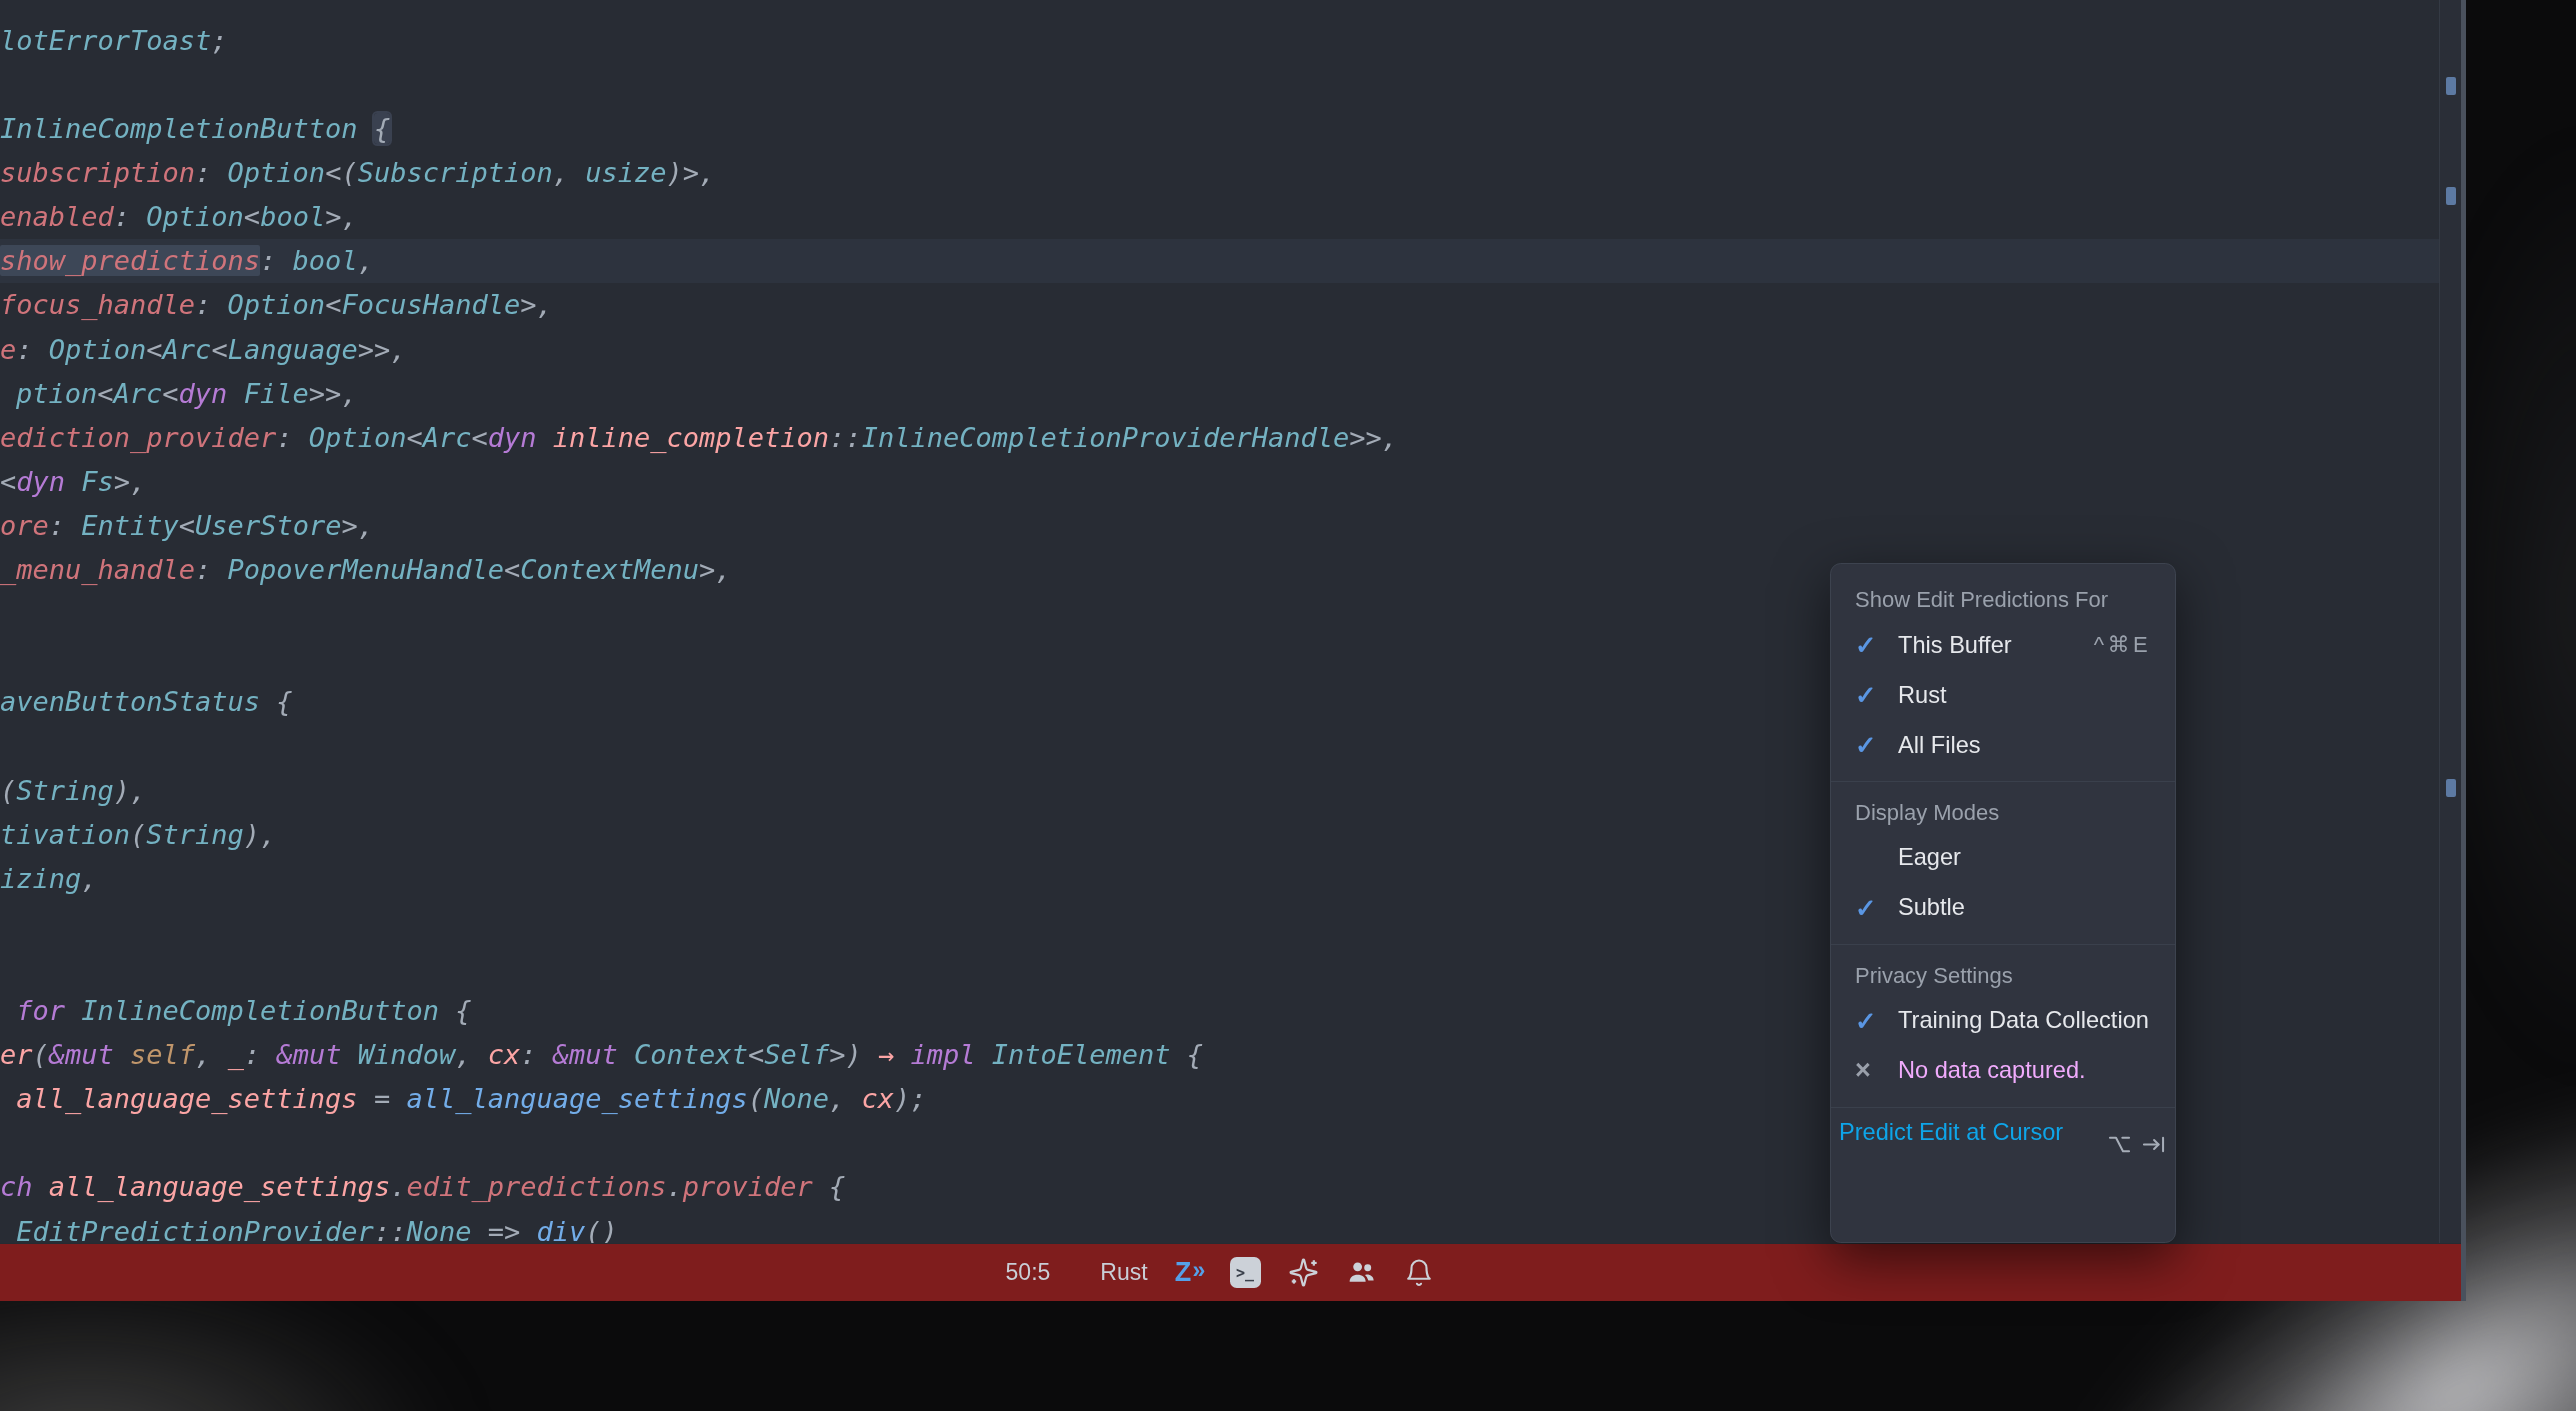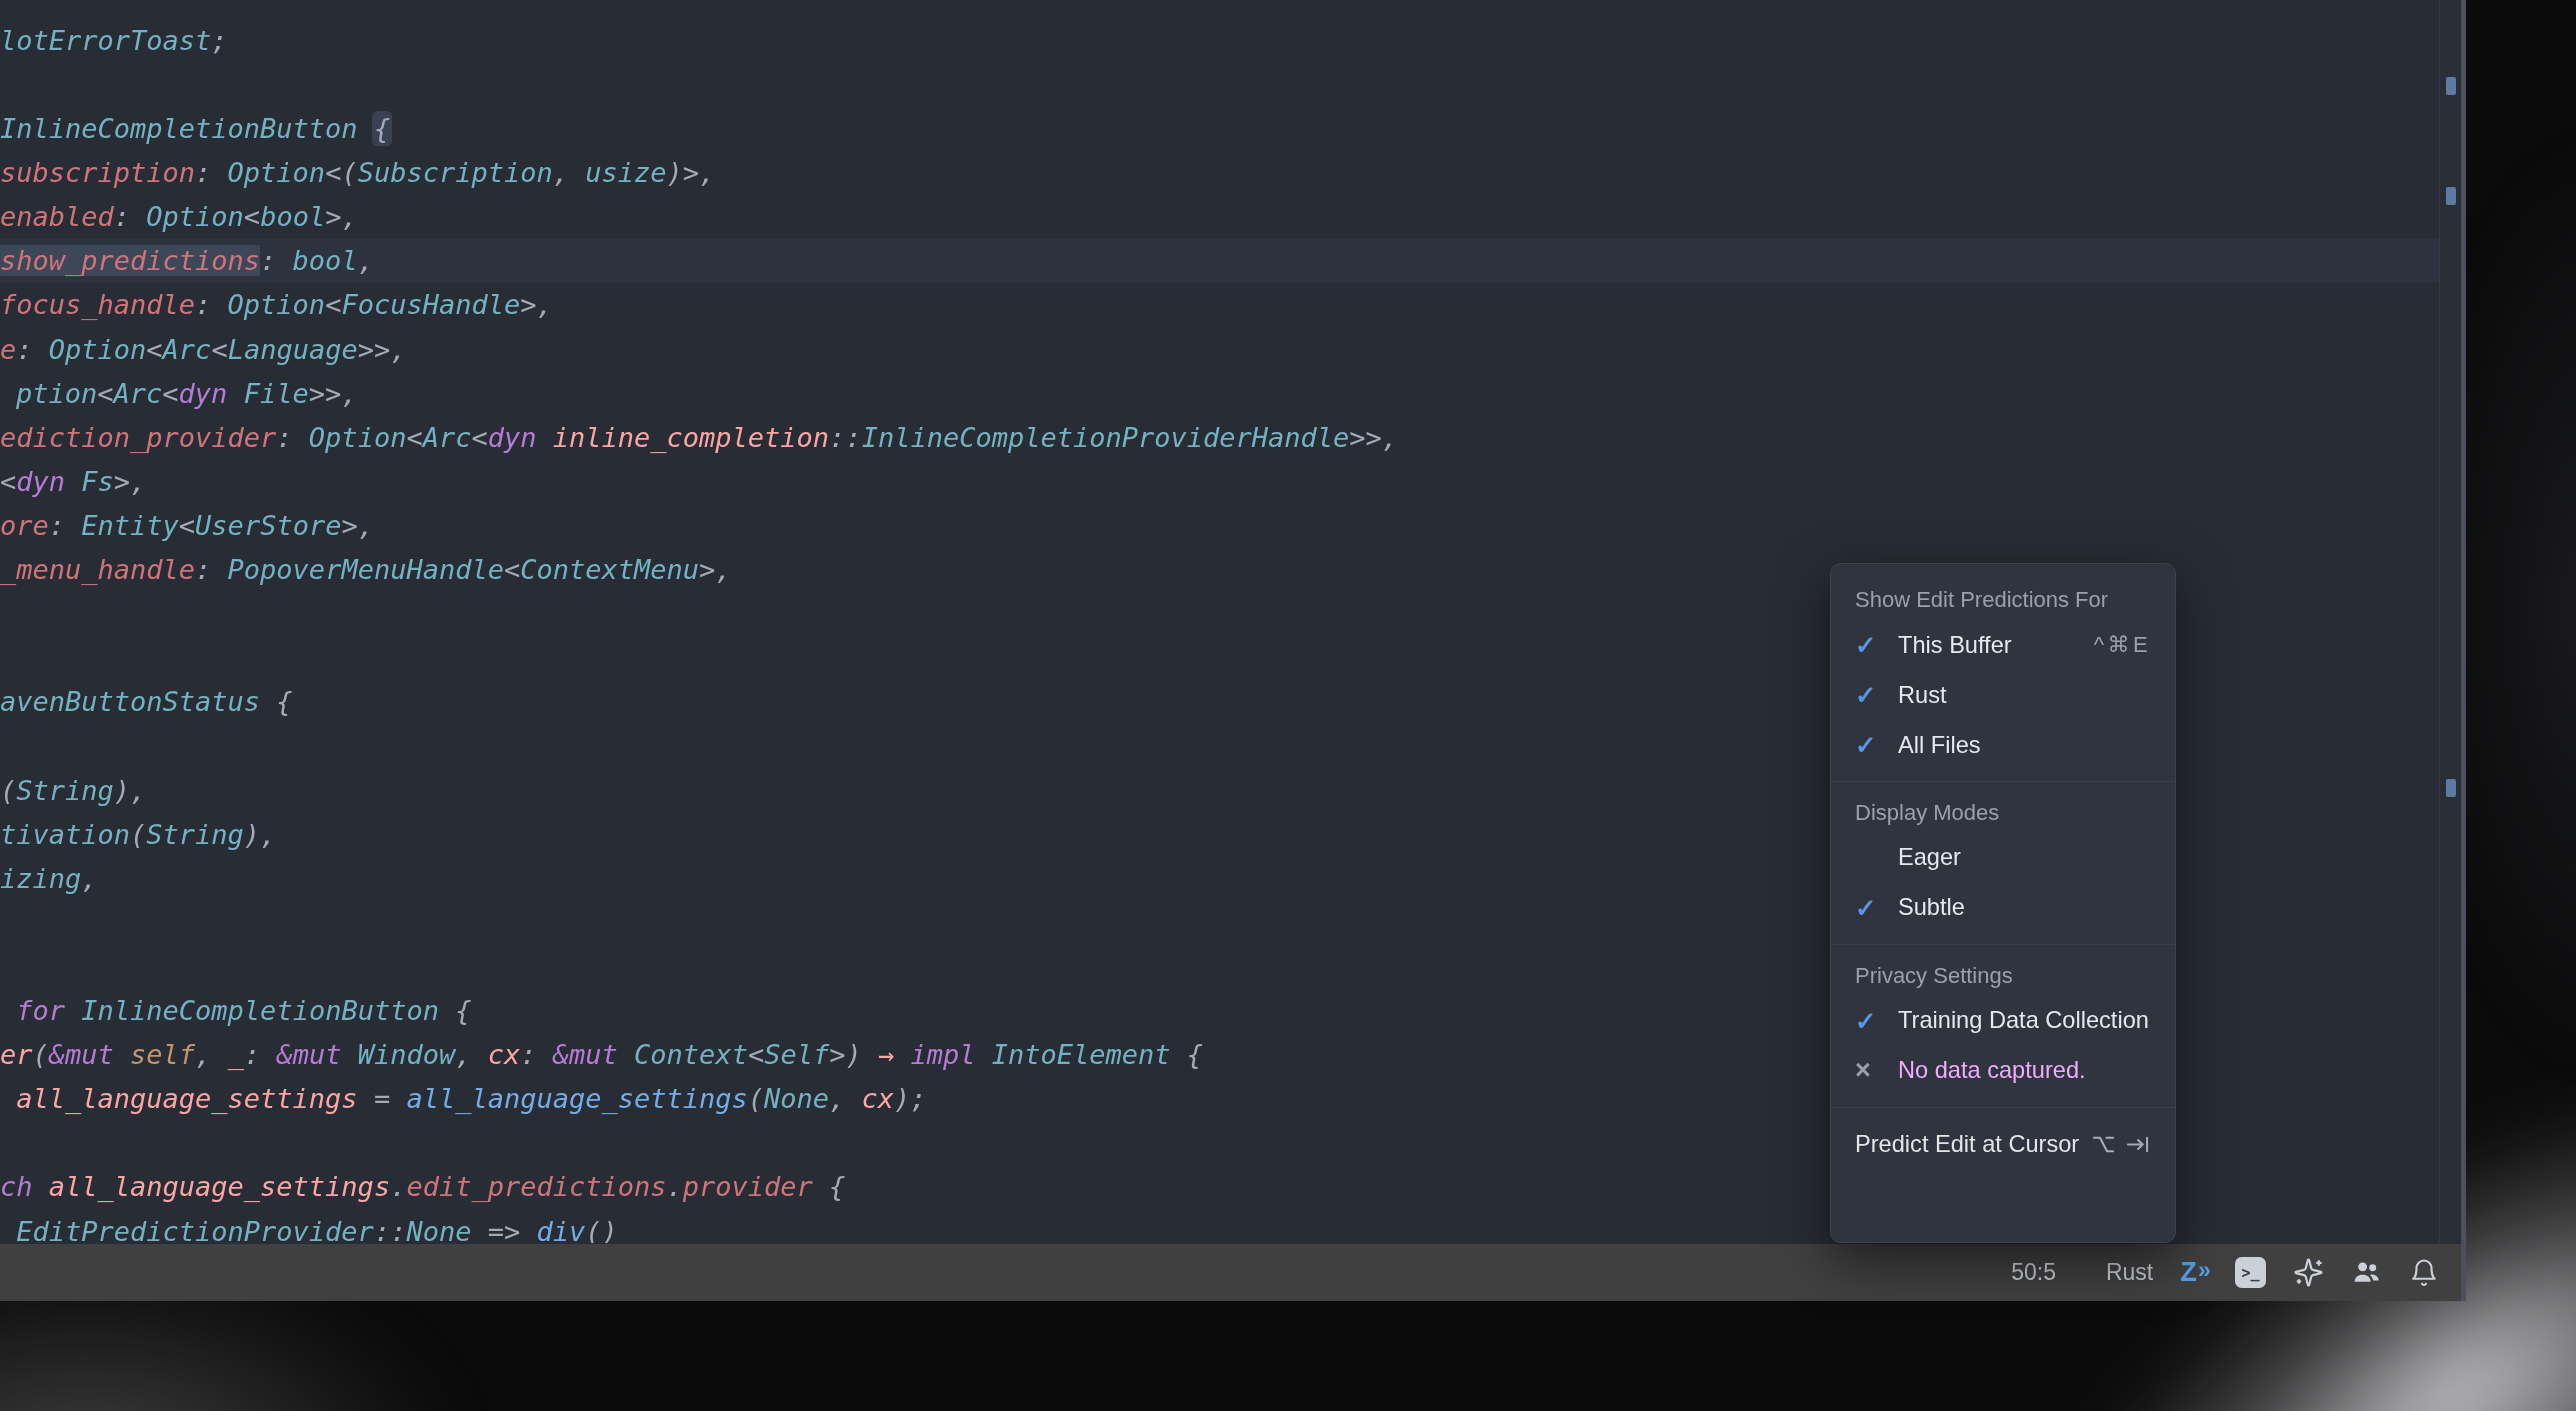--- a/index.html
+++ b/index.html
@@ -64,22 +64,22 @@
     position:absolute;top:0;right:5.4px;width:21.5px;bottom:58px;
     background:#2a2e37;border-left:1.3px solid #343a44;box-sizing:border-box;
   }
   .scroll-marker{
     position:absolute;left:5.4px;width:10.8px;height:17.5px;border-radius:2px;background:#5d7aa3;
   }
 
   
   .status-bar{
     position:absolute;left:0;right:5.4px;bottom:0;height:58px;
-    background:#404040;border-top:1.3px solid #272b32;box-sizing:border-box;
-    display:flex;align-items:center;justify-content:flex-end;
+    background:#7f1d1d;border-top:1.3px solid #272b32;box-sizing:border-box;
+    display:flex;align-items:center;justify-content:center;
     padding-right:21.5px;gap:27px;color:#c9ced6;font-size:23px;
   }
   .sb-pos{margin-right:23px;}
   .sb-item{display:flex;align-items:center;justify-content:center;}
   .zeta{color:#55a0e8;font-weight:bold;display:flex;align-items:center;}
   .zeta b{font-size:27px;font-weight:800;}
   .zeta i{font-style:normal;font-size:23px;margin-left:1.3px;position:relative;top:-2px;letter-spacing:-2.7px;}
   .term-icon{
     width:31px;height:31px;border-radius:6.7px;background:#ccd1d8;
     display:flex;align-items:center;justify-content:center;
@@ -102,22 +102,22 @@
     color:#e6e8ec;font-size:23.6px;
   }
   .mi-icon{width:43px;flex:0 0 43px;display:flex;align-items:center;}
   .mi-check{color:#5a96e3;font-size:25.6px;font-weight:bold;}
   .mi-x{color:#9aa0ab;font-size:27px;font-weight:bold;line-height:1;}
   .mi-label{flex:1 1 auto;}
   .mi-label.dim{color:#f0abfc;}
   .mi-shortcut{color:#9aa1ac;font-size:22px;letter-spacing:3.4px;}
   .menu-sep{height:1.3px;background:#3a404c;margin:10.8px 0;}
   .menu-footer{
-    height:51px;display:flex;align-items:center;justify-content:space-between;
-    padding:0 24px;color:#e5e5e5;font-size:23.6px;
+    height:51px;display:flex;justify-content:space-between;
+    padding:0 8px;color:#0ea5e9;font-size:23.6px;
   }
   .footer-icons{display:flex;align-items:center;gap:6.7px;}
   svg{display:block;}
 </style>
 </head>
 <body>
 
 <div class="screen">
 
   <div class="beam beam-r"></div>

